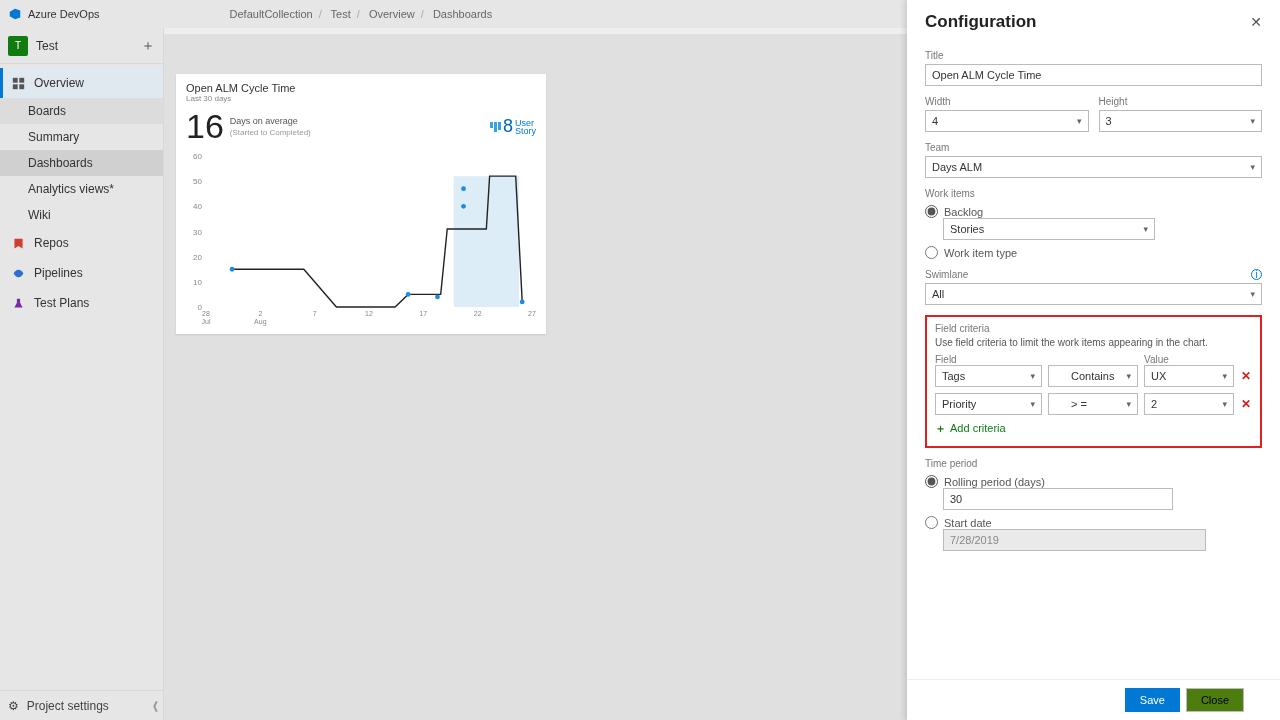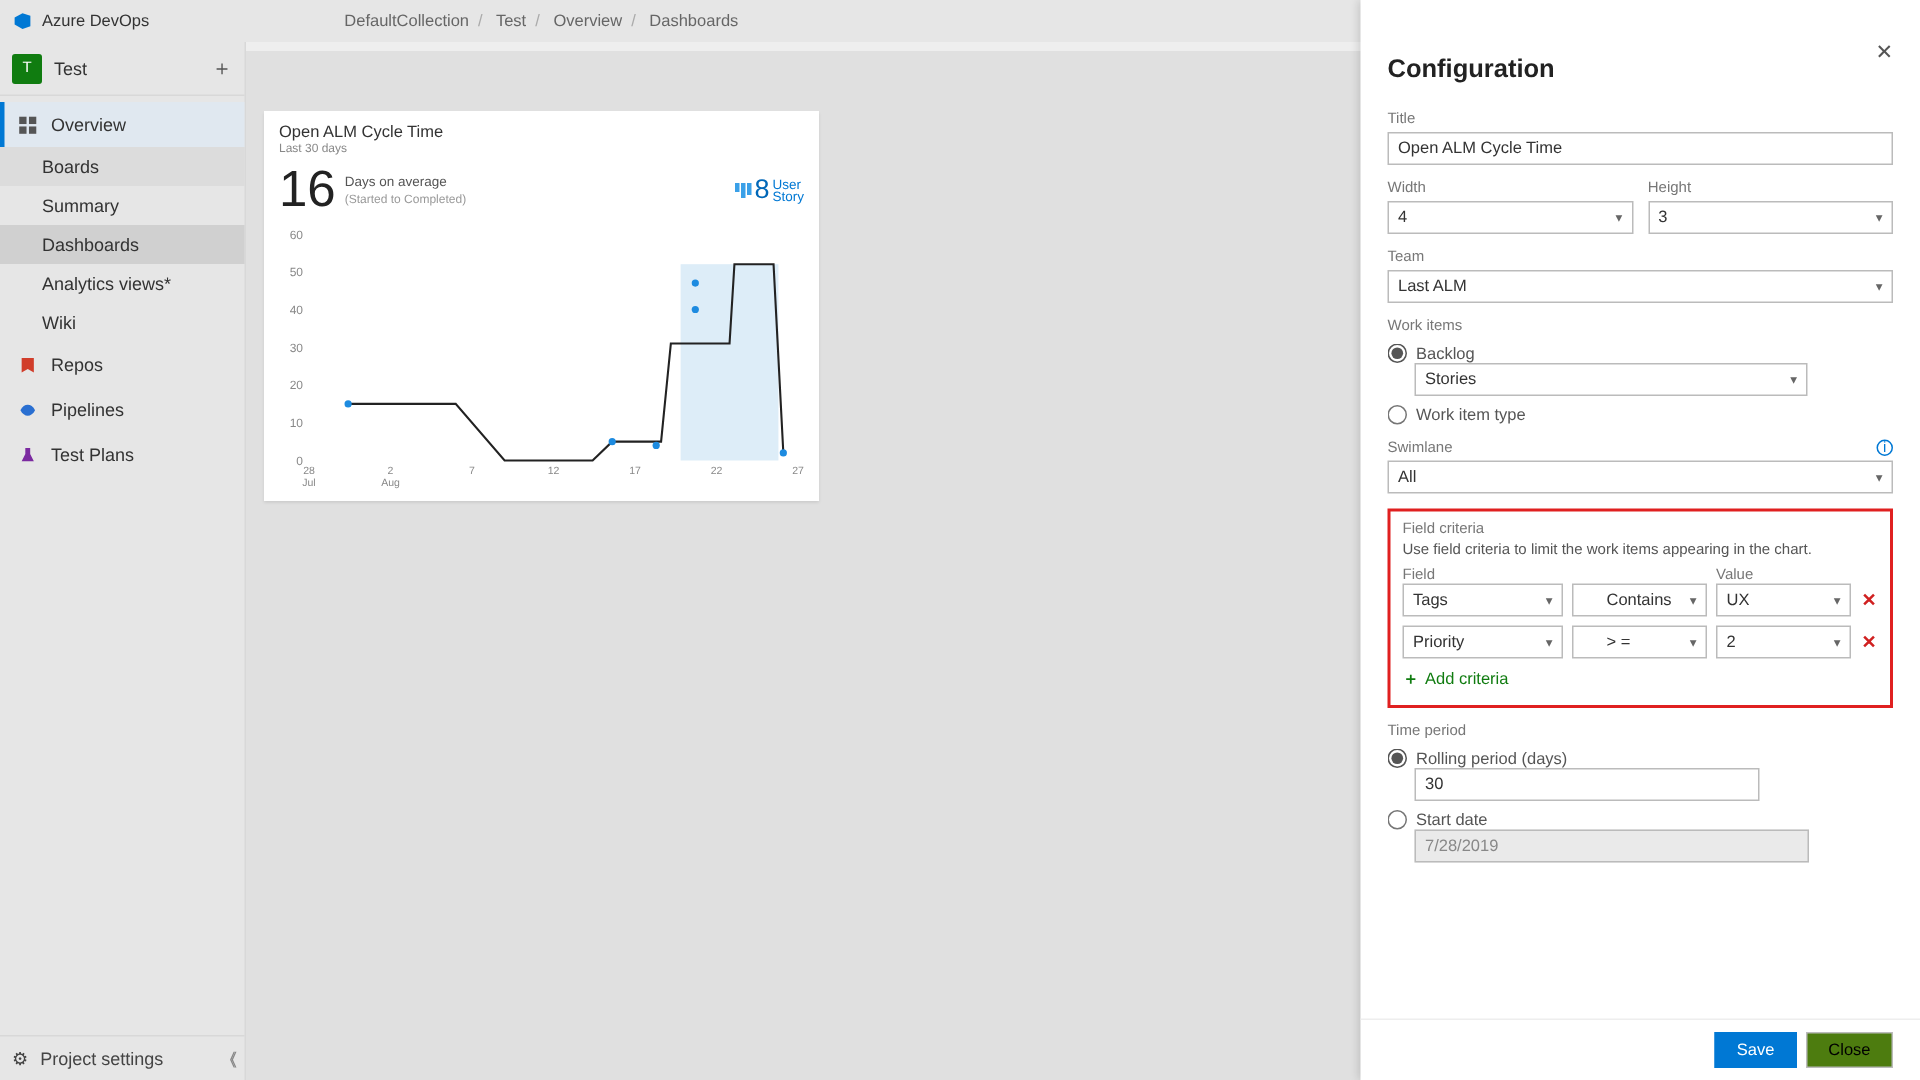--- a/index.html
+++ b/index.html
@@ -51,21 +51,21 @@
   .kpi-right .uslbl { line-height: 8px; }
   .chart-area { position: relative; margin-top: 6px; height: 175px; }
   .chart-area svg { position: absolute; inset: 0; }
   .area-fill { fill: #cfe5f5; opacity: .7; }
   .line-path { fill: none; stroke: #222; stroke-width: 1.4; }
   .pt { fill: #1d8be0; }
 
   
   .panel { position: absolute; top: 0; right: 0; bottom: 0; width: 373px; background: #fff; box-shadow: -2px 0 6px rgba(0,0,0,.15); display: flex; flex-direction: column; z-index: 5; }
   .panel-h { display: flex; align-items: center; padding: 12px 18px 8px 18px; }
-  .panel-h h2 { font-size: 17px; font-weight: 600; color: #222; margin-top: 24px; }
+  .panel-h h2 { font-size: 17px; font-weight: 600; color: #222; }
   .panel-h .close { margin-left: auto; font-size: 14px; color: #555; cursor: pointer; }
   .panel-body { flex: 1; overflow-y: auto; padding: 0 18px 12px 18px; font-size: 11px; color: #555; }
   .flbl { font-size: 10px; color: #777; margin-top: 10px; margin-bottom: 3px; display: block; }
   .txt, .sel { width: 100%; height: 22px; border: 1px solid #bbb; padding: 0 6px; font-size: 11px; color: #333; background: #fff; }
   .sel { appearance: none; position: relative; display: flex; align-items: center; justify-content: space-between; }
   .sel .chev { font-size: 9px; color: #666; }
   .sel.disabled { background: #eaeaea; color: #888; }
   .row2 { display: flex; gap: 10px; }
   .row2 > div { flex: 1; }
   .radio-row { display: flex; align-items: center; gap: 6px; margin-top: 6px; font-size: 11px; }
@@ -79,21 +79,21 @@
   .crit-row .sel.val { flex: 0 0 90px; }
   .crit-row .del { color: #d02020; font-size: 12px; cursor: pointer; width: 12px; text-align: center; font-weight: bold; }
   .crit-head { display: flex; gap: 6px; font-size: 10px; color: #777; }
   .crit-head .h1 { flex: 1; }
   .crit-head .h2 { flex: 0 0 90px; }
   .crit-head .h3 { flex: 0 0 90px; }
   .crit-head .h4 { width: 12px; }
   .addcrit { color: #107c10; font-size: 11px; cursor: pointer; }
   .addcrit .plusg { color: #107c10; font-weight: bold; margin-right: 4px; }
   .info-i { float: right; color: #0078d4; font-size: 10px; border: 1px solid #0078d4; width: 11px; height: 11px; border-radius: 50%; display: inline-flex; align-items: center; justify-content: center; }
-  .panel-footer { border-top: 1px solid #eee; padding: 8px 18px; display: flex; justify-content: flex-end; gap: 6px; }
+  .panel-footer { border-top: 1px solid #eee; padding: 8px 36px; display: flex; justify-content: flex-end; gap: 6px; }
   .btn { height: 24px; padding: 0 14px; font-size: 11px; border: 1px solid #bbb; background: #4d7c0f; cursor: pointer; }
   .btn.primary { background: #0078d4; color: #fff; border-color: #0078d4; }
 
   
   .nv-icon svg { width: 13px; height: 13px; }
   .ic-grid { fill: #555; }
   .ic-repo { fill: #d13d2a; }
   .ic-pipe { fill: #2a6fd1; }
   .ic-test { fill: #7b2aa0; }
   .ic-art  { fill: #c1392b; }
@@ -266,31 +266,31 @@
           <span class="flbl">Height</span>
           <div class="sel">
               <span>3</span>
               <span class="chev">▾</span>
             </div>
         </div>
       </div>
 
       <span class="flbl">Team</span>
       <div class="sel">
-          <span>Last ALM</span>
+          <span>Days ALM</span>
           <span class="chev">▾</span>
         </div>
 
       <span class="flbl">Work items</span>
       <div class="radio-row">
         <input type="radio" checked="" style="">
         <span>Backlog</span>
       </div>
       <div class="indent">
-        <div class="sel" style="width:262px">
+        <div class="sel" style="width:212px">
             <span>Stories</span>
             <span class="chev">▾</span>
           </div>
       </div>
       <div class="radio-row">
         <input type="radio" style="">
         <span>Work item type</span>
       </div>
 
       <span class="flbl"><span>Swimlane</span><span class="info-i">i</span></span>

